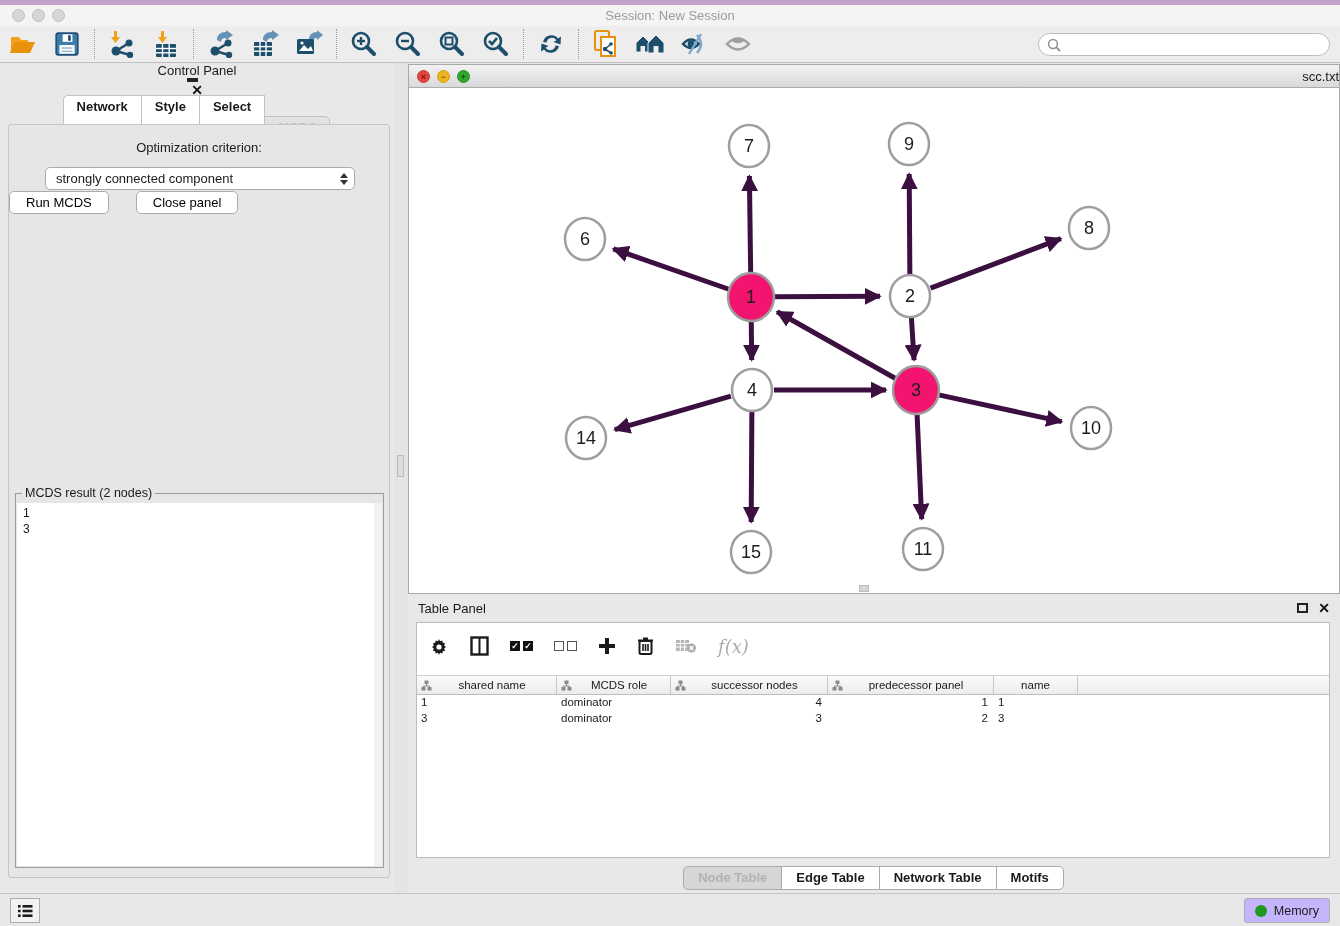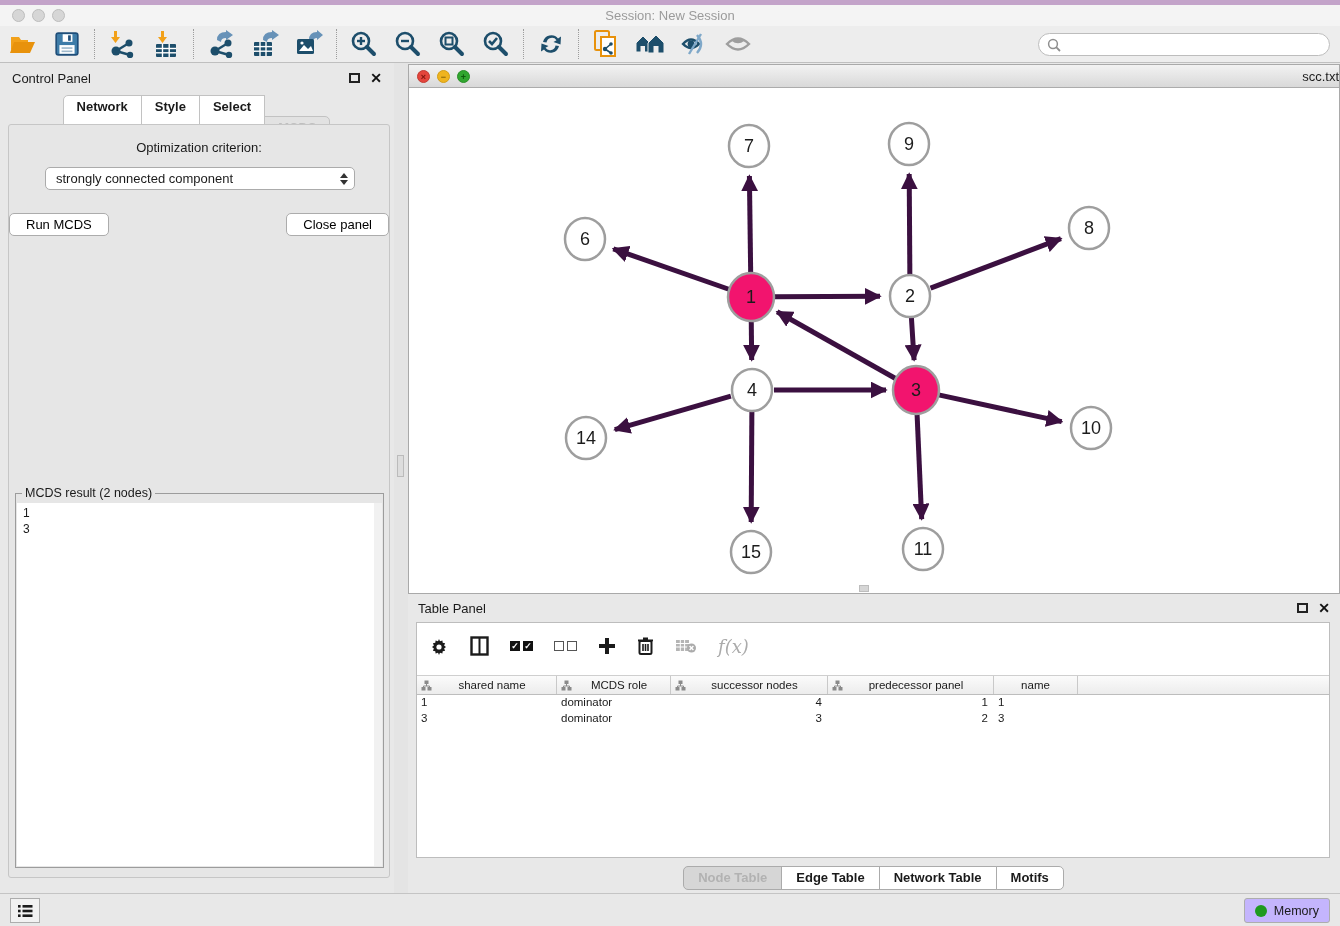--- a/index.html
+++ b/index.html
@@ -14,37 +14,37 @@
 
   
   .toolbar { position:absolute; left:0; top:26px; width:1340px; height:37px; background:#EDEDED; border-bottom:1px solid #BFBFBF; display:flex; align-items:center; }
   .tbi { width:30px; height:30px; margin:0 7px; display:flex; align-items:center; justify-content:center; }
   .tbsep { height:30px; border-left:1px dotted #9c9c9c; margin:0 5px; }
   .searchbox { position:absolute; right:10px; top:7px; width:292px; height:23px; background:#fff; border:1px solid #BDBDBD; border-radius:12px; display:flex; align-items:center; padding-left:8px; }
   .searchbox input { border:none; outline:none; flex:1; font-size:12px; background:transparent; font-family:"Liberation Sans",sans-serif; }
 
   
   .control-panel { position:absolute; left:0; top:63px; width:394px; height:830px; background:#E8E8E8; }
-  .panel-header { height:30px; display:flex; align-items:center; padding:0 12px; }
+  .panel-header { height:30px; display:flex; align-items:center; padding:0 12px;flex-direction:column; }
   .panel-title { font-size:13px; color:#1a1a1a; flex:1; }
   .float-icon { width:11px; height:10px; border:2px solid #222; display:inline-block; margin-right:10px; }
   .close-icon { font-size:14px; font-weight:bold; color:#111; }
   .cp-tabs { display:flex; justify-content:center; margin-top:2px; }
   .cp-tab { border:1px solid #C2C2C2; background:#fff; padding:3px 13px 4px; font-size:13px; font-weight:600; margin-left:-1px; }
   .cp-tab:first-child { border-radius:5px 0 0 5px; }
   .cp-tab:last-child { border-radius:0 5px 5px 0;margin-top:21px; }
   .cp-tab.disabled-sel { background:#E2E2E2; color:#BFBFBF; }
   .cp-content { position:absolute; left:8px; top:61px; width:382px; height:754px; background:#E6E6E6; border:1px solid #C6C6C6; border-radius:3px; }
   .opt-label { text-align:center; margin-top:15px; font-size:13px; }
   .opt-select { position:absolute; left:36px; top:42px; width:310px; height:23px; background:#fff; border:1px solid #ABABAB; border-radius:5px; display:flex; align-items:center; padding-left:10px; font-size:13px; }
   .stepper { margin-left:auto; margin-right:6px; display:flex; flex-direction:column; gap:2px; }
   .stepper i { width:0; height:0; border-left:4px solid transparent; border-right:4px solid transparent; display:block; }
   .stepper .up { border-bottom:5px solid #333; }
   .stepper .dn { border-top:5px solid #333; }
-  .btn-row { position:absolute; left:0; top:88px; width:100%; display:flex; justify-content:space-between; gap:19px; }
+  .btn-row { position:absolute; left:0; top:66px; width:100%; display:flex; justify-content:flex-start; gap:27px; }
   .push-btn { background:#fff; border:1px solid #ACACAC; border-radius:5px; height:23px; padding:0 16px; font-size:13px; display:flex; align-items:center; }
   .result-group { position:absolute; left:6px; top:368px; width:369px; height:375px; border:1px solid #9c9c9c; }
   .result-legend { position:absolute; left:6px; top:-8px; background:#E6E6E6; padding:0 3px; font-size:12.5px; }
   .result-area { position:absolute; left:1px; top:9px; right:1px; bottom:1px; background:#fff; font-size:12px; line-height:16px; padding:2px 0 0 6px; }
   .result-scroll { position:absolute; right:1px; top:9px; width:8px; bottom:1px; background:#F1F1F1; }
 
   
   .vsplit { position:absolute; left:394px; top:63px; width:14px; height:830px; background:#E4E4E4; }
   .vsplit-handle { position:absolute; left:3px; top:392px; width:7px; height:22px; border:1px solid #BBB; background:#DDD; }
 

